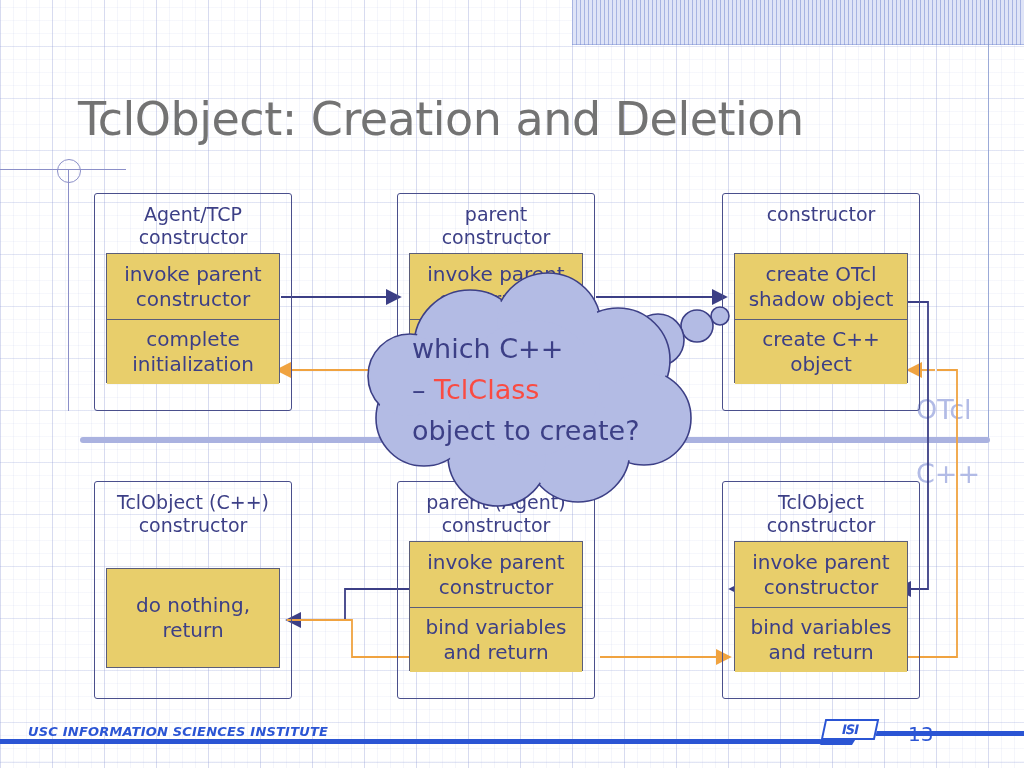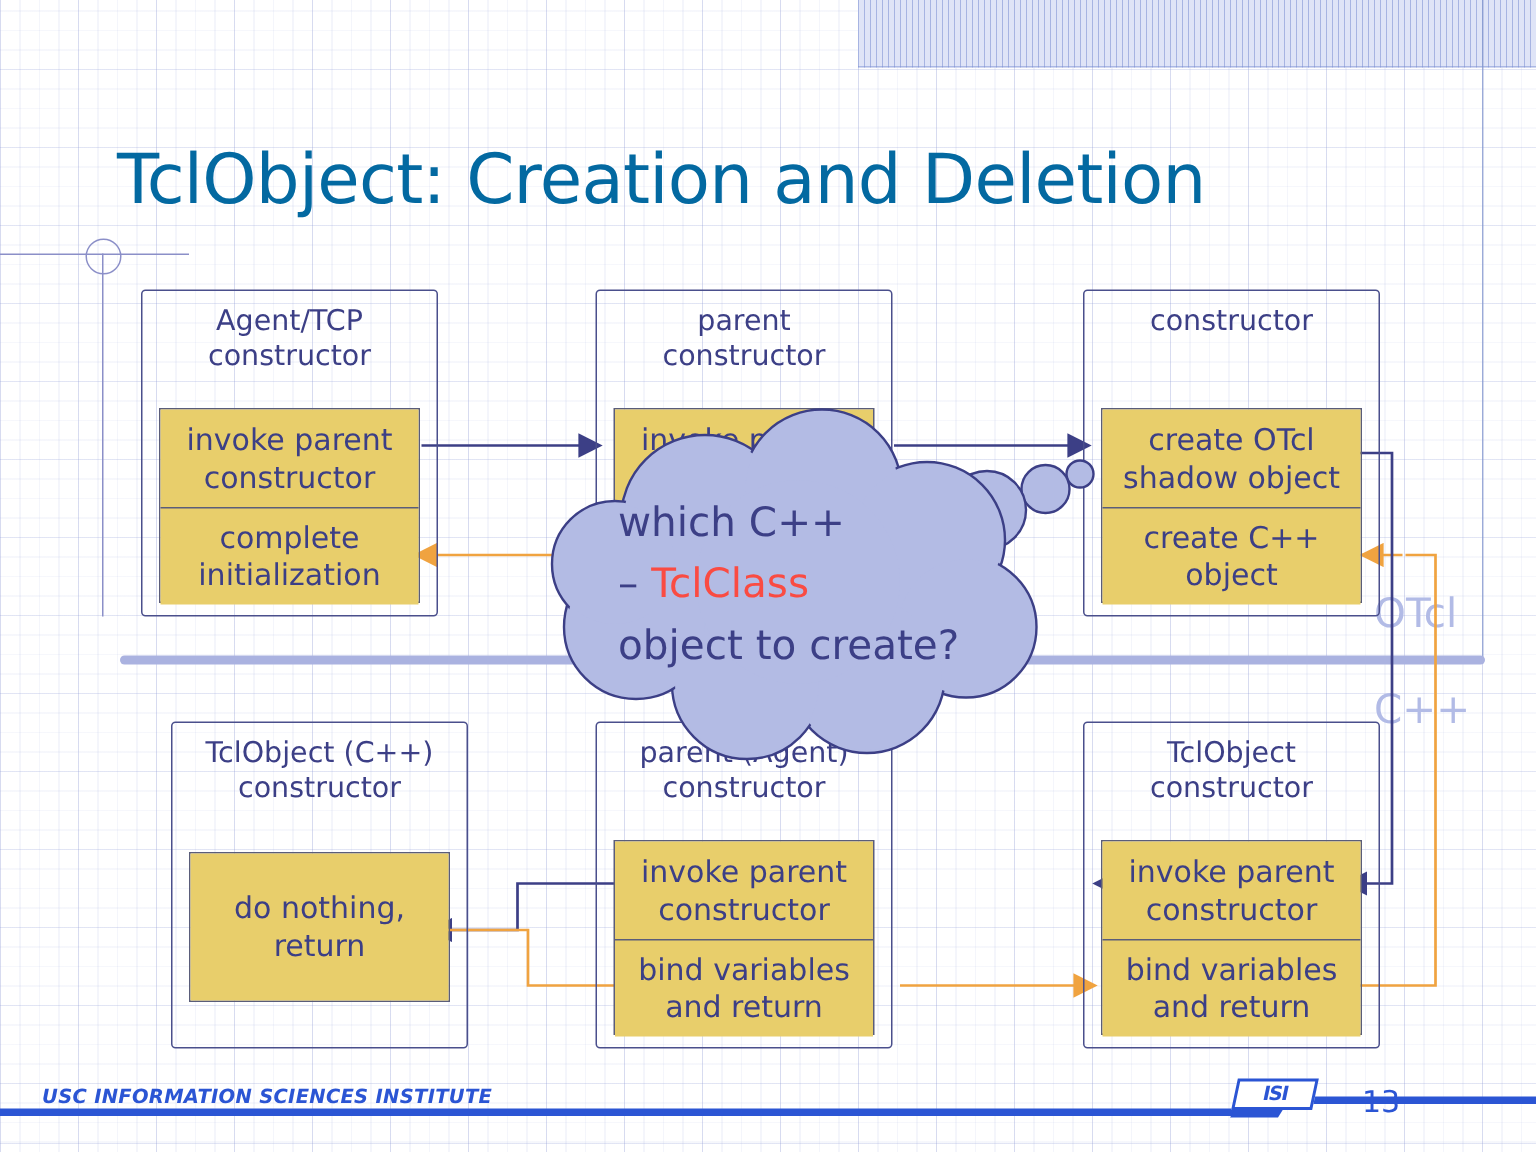--- a/index.html
+++ b/index.html
@@ -29,21 +29,21 @@
   #edge-vline{position:absolute;left:988px;top:0;width:1px;height:440px;background:rgba(130,150,205,.7);}
 
   
   #deco-circle{position:absolute;left:57px;top:159px;width:22px;height:22px;border:1px solid #8b8fc8;border-radius:50%;}
   #deco-hline{position:absolute;left:0px;top:169px;width:126px;height:1px;background:#8b8fc8;}
   #deco-vline{position:absolute;left:68px;top:169px;width:1px;height:242px;background:#8b8fc8;}
 
   
   #title{
     position:absolute;left:78px;top:92px;width:880px;
-    font-size:46px;color:#0369a1;letter-spacing:-.5px;
+    font-size:46px;color:#737373;letter-spacing:-.5px;
     font-family:"DejaVu Sans", sans-serif;font-weight:400;white-space:nowrap;
   }
 
   
   #layer-divider{position:absolute;left:80px;top:437px;width:910px;height:6px;background:#aab2e0;border-radius:3px;}
   .layer-label{position:absolute;font-size:27px;color:#b2bbe6;}
   #label-otcl{left:916px;top:394px;}
   #label-cpp{left:916px;top:458px;}
 
   
@@ -63,25 +63,25 @@
   .cell{
     background:#e8ce6b;color:#3c3f86;font-size:20px;line-height:25px;
     text-align:center;box-sizing:border-box;display:flex;align-items:center;justify-content:center;
   }
   .cell + .cell{border-top:1.3px solid #5a5d7a;}
 
   
   #box-agenttcp      {left:94px; top:193px; width:198px;height:218px;}
   #box-parentctor    {left:397px;top:193px; width:198px;height:218px;}
   #box-tclobject     {left:722px;top:193px; width:198px;height:218px;}
-  #box-tclobjectcpp  {left:94px; top:481px; width:198px;height:218px;margin-left:20px;}
+  #box-tclobjectcpp  {left:94px; top:481px; width:198px;height:218px;}
   #box-parentagent   {left:397px;top:481px; width:198px;height:218px;}
   #box-agenttcpctor  {left:722px;top:481px; width:198px;height:218px;}
 
-  .cells-2row{top:78px;height:130px;}
+  .cells-2row{top:59px;height:130px;}
   .cells-1row{top:86px;height:100px;}
   .cells-2row .cell{height:65px;}
   .cells-1row .cell{height:100%;}
 
   
   #thought-bubble{position:absolute;left:352px;top:268px;width:390px;height:245px;}
   #bubble-text{
     position:absolute;left:60px;top:60px;width:280px;
     font-size:27px;line-height:41px;color:#3c3f86;
   }

